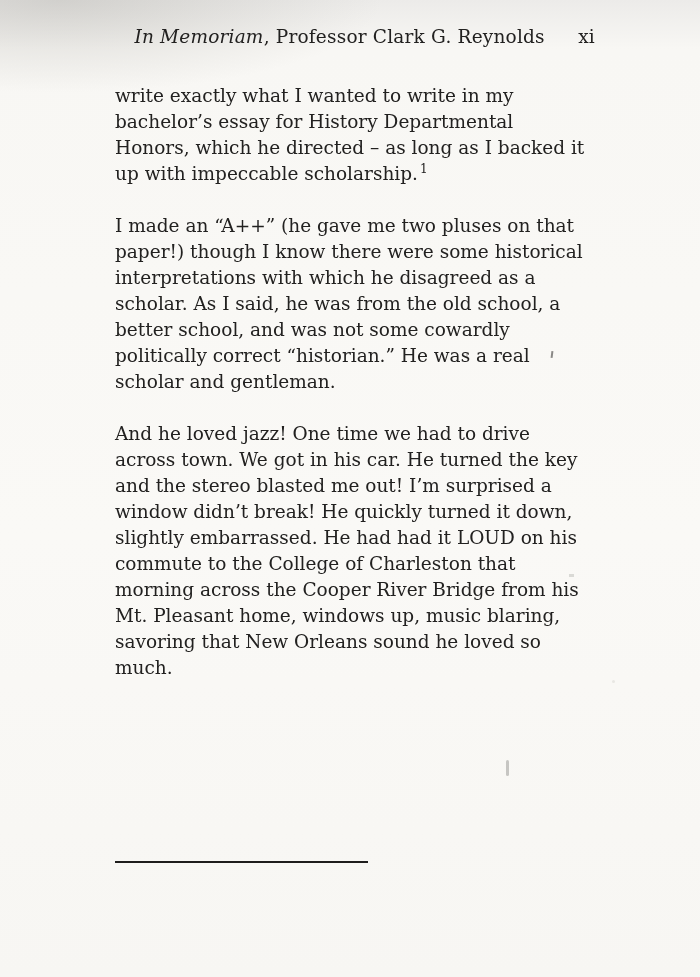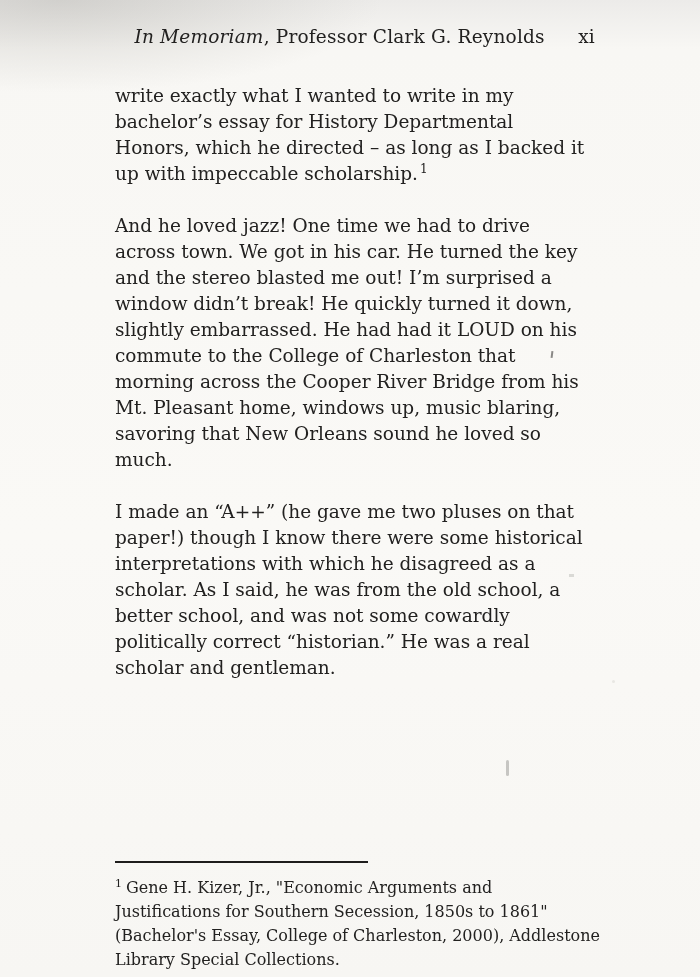--- a/index.html
+++ b/index.html
@@ -89,47 +89,43 @@
     </div>
     <div class="page-number">xi</div>
   </header>
 
   <main class="body-text">
     <p class="para"><span class="ptext">write exactly what I wanted to write in my
 bachelor’s essay for History Departmental
 Honors, which he directed – as long as I backed it
 up with impeccable scholarship.</span><sup class="fn-ref">1</sup></p>
 
+    <p class="para"><span class="ptext">I made an “A++” (he gave me two pluses on that
+paper!) though I know there were some historical
+interpretations with which he disagreed as a
+scholar. As I said, he was from the old school, a
+better school, and was not some cowardly
+politically correct “historian.” He was a real
+scholar and gentleman.</span></p>
+
     <p class="para"><span class="ptext">And he loved jazz! One time we had to drive
 across town. We got in his car. He turned the key
 and the stereo blasted me out! I’m surprised a
 window didn’t break! He quickly turned it down,
 slightly embarrassed. He had had it LOUD on his
 commute to the College of Charleston that
 morning across the Cooper River Bridge from his
 Mt. Pleasant home, windows up, music blaring,
 savoring that New Orleans sound he loved so
 much.</span></p>
 
-    <p class="para"><span class="ptext">I made an “A++” (he gave me two pluses on that
-paper!) though I know there were some historical
-interpretations with which he disagreed as a
-scholar. As I said, he was from the old school, a
-better school, and was not some cowardly
-politically correct “historian.” He was a real
-scholar and gentleman.</span></p>
-
   </main>
 
   <footer class="footnote-block">
     <div class="footnote-rule"></div>
-    <p class="footnote"><sup class="fn-marker">1</sup><span class="ptext">Gene H. Kizer, Jr., "Economic Arguments and
-Justifications for Southern Secession, 1850s to 1861"
-(Bachelor's Essay, College of Charleston, 2000), Addlestone
-Library Special Collections.</span></p>
   </footer>
 
   <div class="speck speck-real"></div>
   <div class="speck speck-was"></div>
   <div class="speck speck-that"></div>
   <div class="speck speck-smudge"></div>
   <div class="speck speck-dot"></div>
 
 </div>
 

